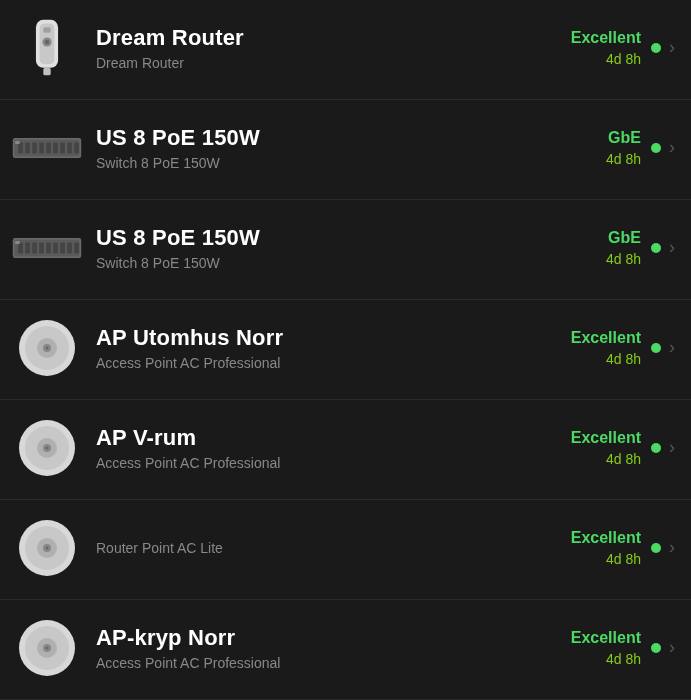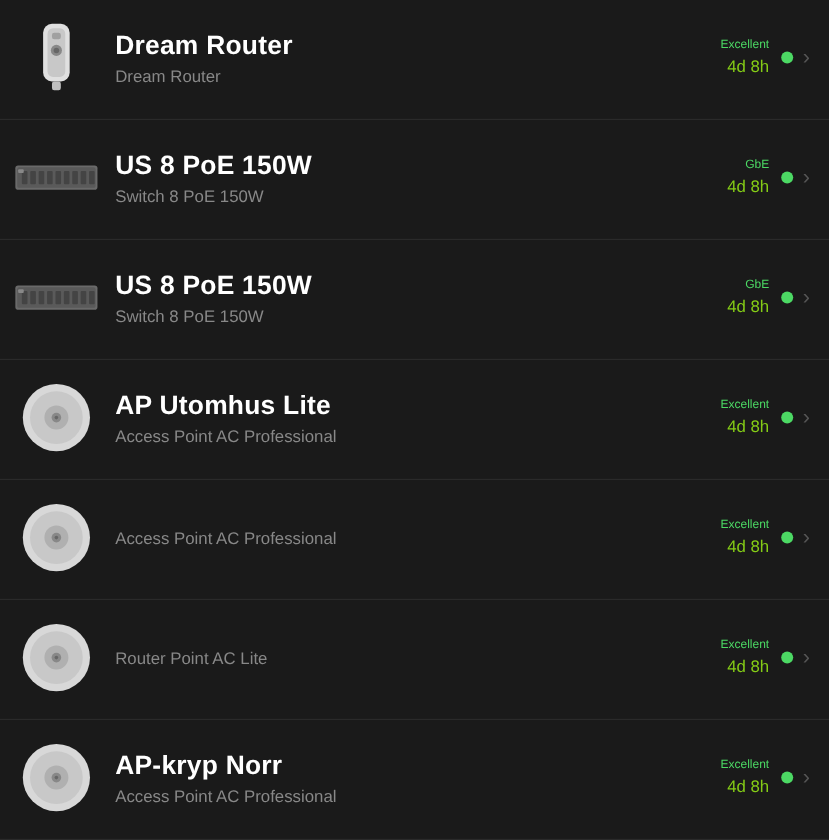--- a/index.html
+++ b/index.html
@@ -83,22 +83,22 @@
 
     .device-status {
       display: flex;
       flex-direction: column;
       align-items: flex-end;
       gap: 4px;
       margin-right: 10px;
     }
 
     .status-text {
-      font-size: 10px;
-      font-weight: 400;
+      font-size: 16px;
+      font-weight: 700;
       color: #4cd964;
     }
 
     .uptime-text {
       font-size: 14px;
       color: #84cc16;
     }
 
     .status-dot-chevron {
       display: flex;
@@ -212,21 +212,21 @@
       <div class="device-icon">
         <svg class="ap-svg" viewBox="0 0 60 60" fill="none" xmlns="http://www.w3.org/2000/svg">
       <circle cx="30" cy="30" r="28" fill="#d8d8d8"></circle>
       <circle cx="30" cy="30" r="22" fill="#c8c8c8"></circle>
       <circle cx="30" cy="30" r="10" fill="#b0b0b0"></circle>
       <circle cx="30" cy="30" r="4" fill="#888"></circle>
       <circle cx="30" cy="30" r="1.5" fill="#666"></circle>
     </svg>
       </div>
       <div class="device-info">
-        <span class="device-name">AP  Utomhus Lite</span>
+        <span class="device-name">AP  Utomhus Norr</span>
         <span class="device-model">Access Point AC Professional</span>
       </div>
       <div class="device-status">
         <span class="status-text" style="color:#4cd964">Excellent</span>
         <span class="uptime-text">4d 8h</span>
       </div>
       <div class="status-dot-chevron">
         <div class="status-dot" style="background-color:#4cd964"></div>
         <span class="chevron">›</span>
       </div>
@@ -235,20 +235,21 @@
       <div class="device-icon">
         <svg class="ap-svg" viewBox="0 0 60 60" fill="none" xmlns="http://www.w3.org/2000/svg">
       <circle cx="30" cy="30" r="28" fill="#d8d8d8"></circle>
       <circle cx="30" cy="30" r="22" fill="#c8c8c8"></circle>
       <circle cx="30" cy="30" r="10" fill="#b0b0b0"></circle>
       <circle cx="30" cy="30" r="4" fill="#888"></circle>
       <circle cx="30" cy="30" r="1.5" fill="#666"></circle>
     </svg>
       </div>
       <div class="device-info">
+        <span class="device-name">AP V-rum</span>
         <span class="device-model">Access Point AC Professional</span>
       </div>
       <div class="device-status">
         <span class="status-text" style="color:#4cd964">Excellent</span>
         <span class="uptime-text">4d 8h</span>
       </div>
       <div class="status-dot-chevron">
         <div class="status-dot" style="background-color:#4cd964"></div>
         <span class="chevron">›</span>
       </div>

